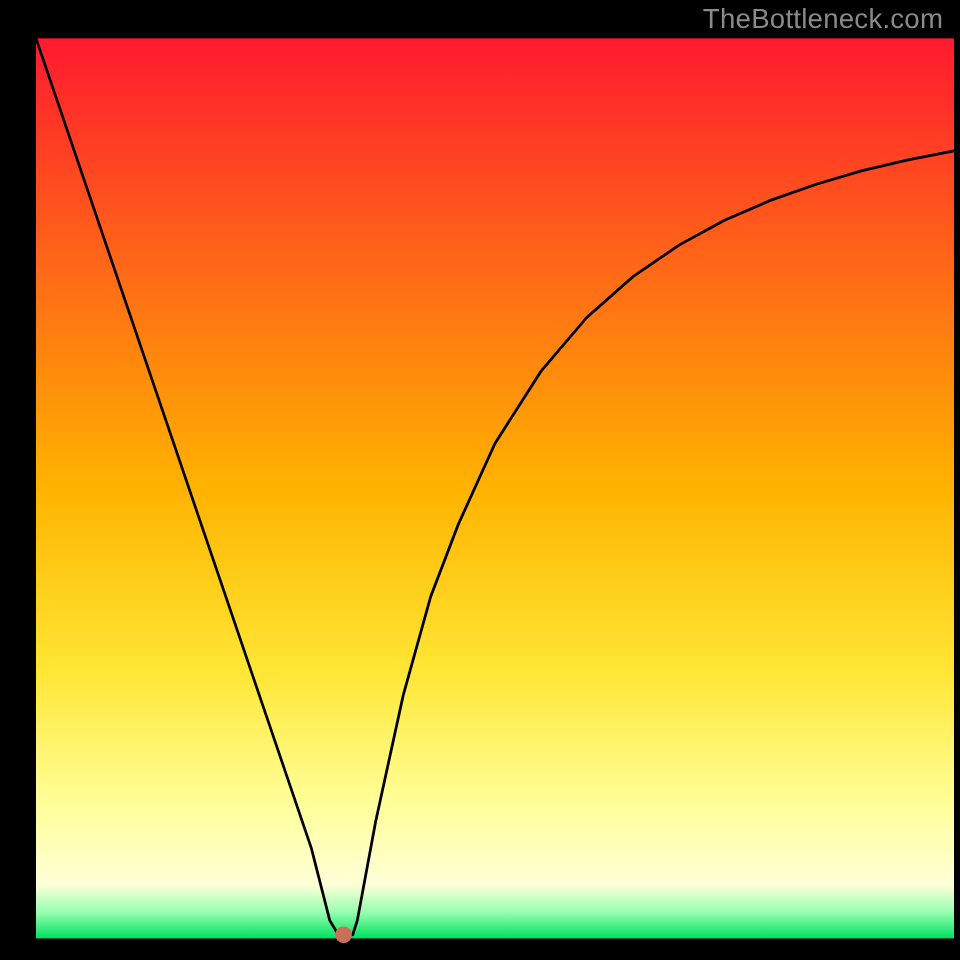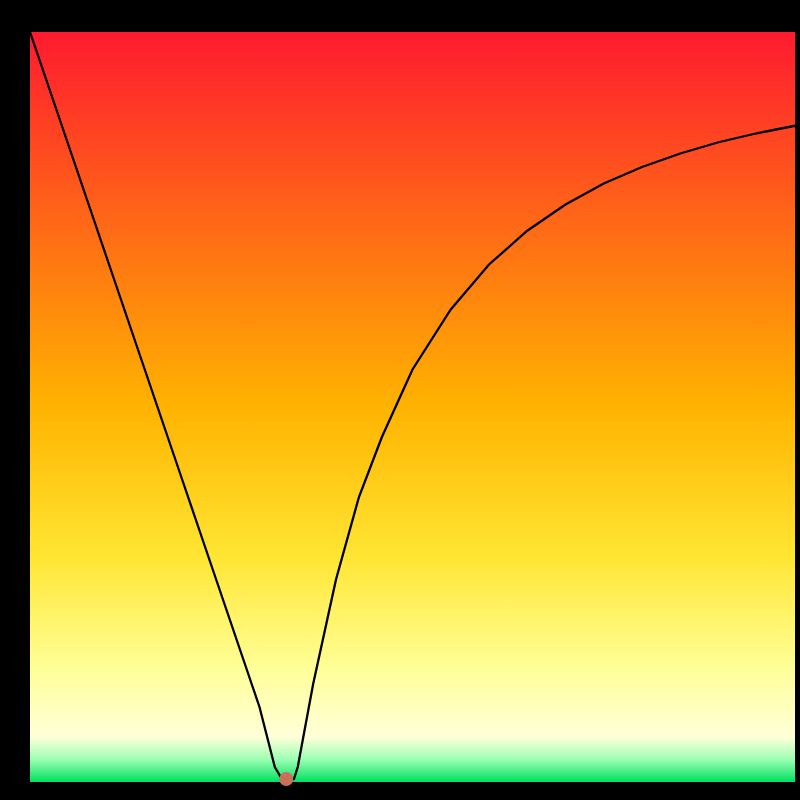--- a/index.html
+++ b/index.html
@@ -30,20 +30,21 @@
     position: absolute;
     top: 0;
     left: 0;
   }
 </style>
 </head>
 <body>
 
 <div class="chart-wrap">
 
+  <div class="watermark">TheBottleneck.com</div>
 
   <svg width="800" height="800" viewBox="0 0 800 800">
 
     <defs>
       <linearGradient id="bg-grad" x1="0" y1="0" x2="0" y2="1">
 
       <stop offset="0%" stop-color="#ff1a2f"></stop>
           <stop offset="50%" stop-color="#ffb300"></stop>
           <stop offset="70%" stop-color="#ffe633"></stop>
           <stop offset="85%" stop-color="#ffff99"></stop>

